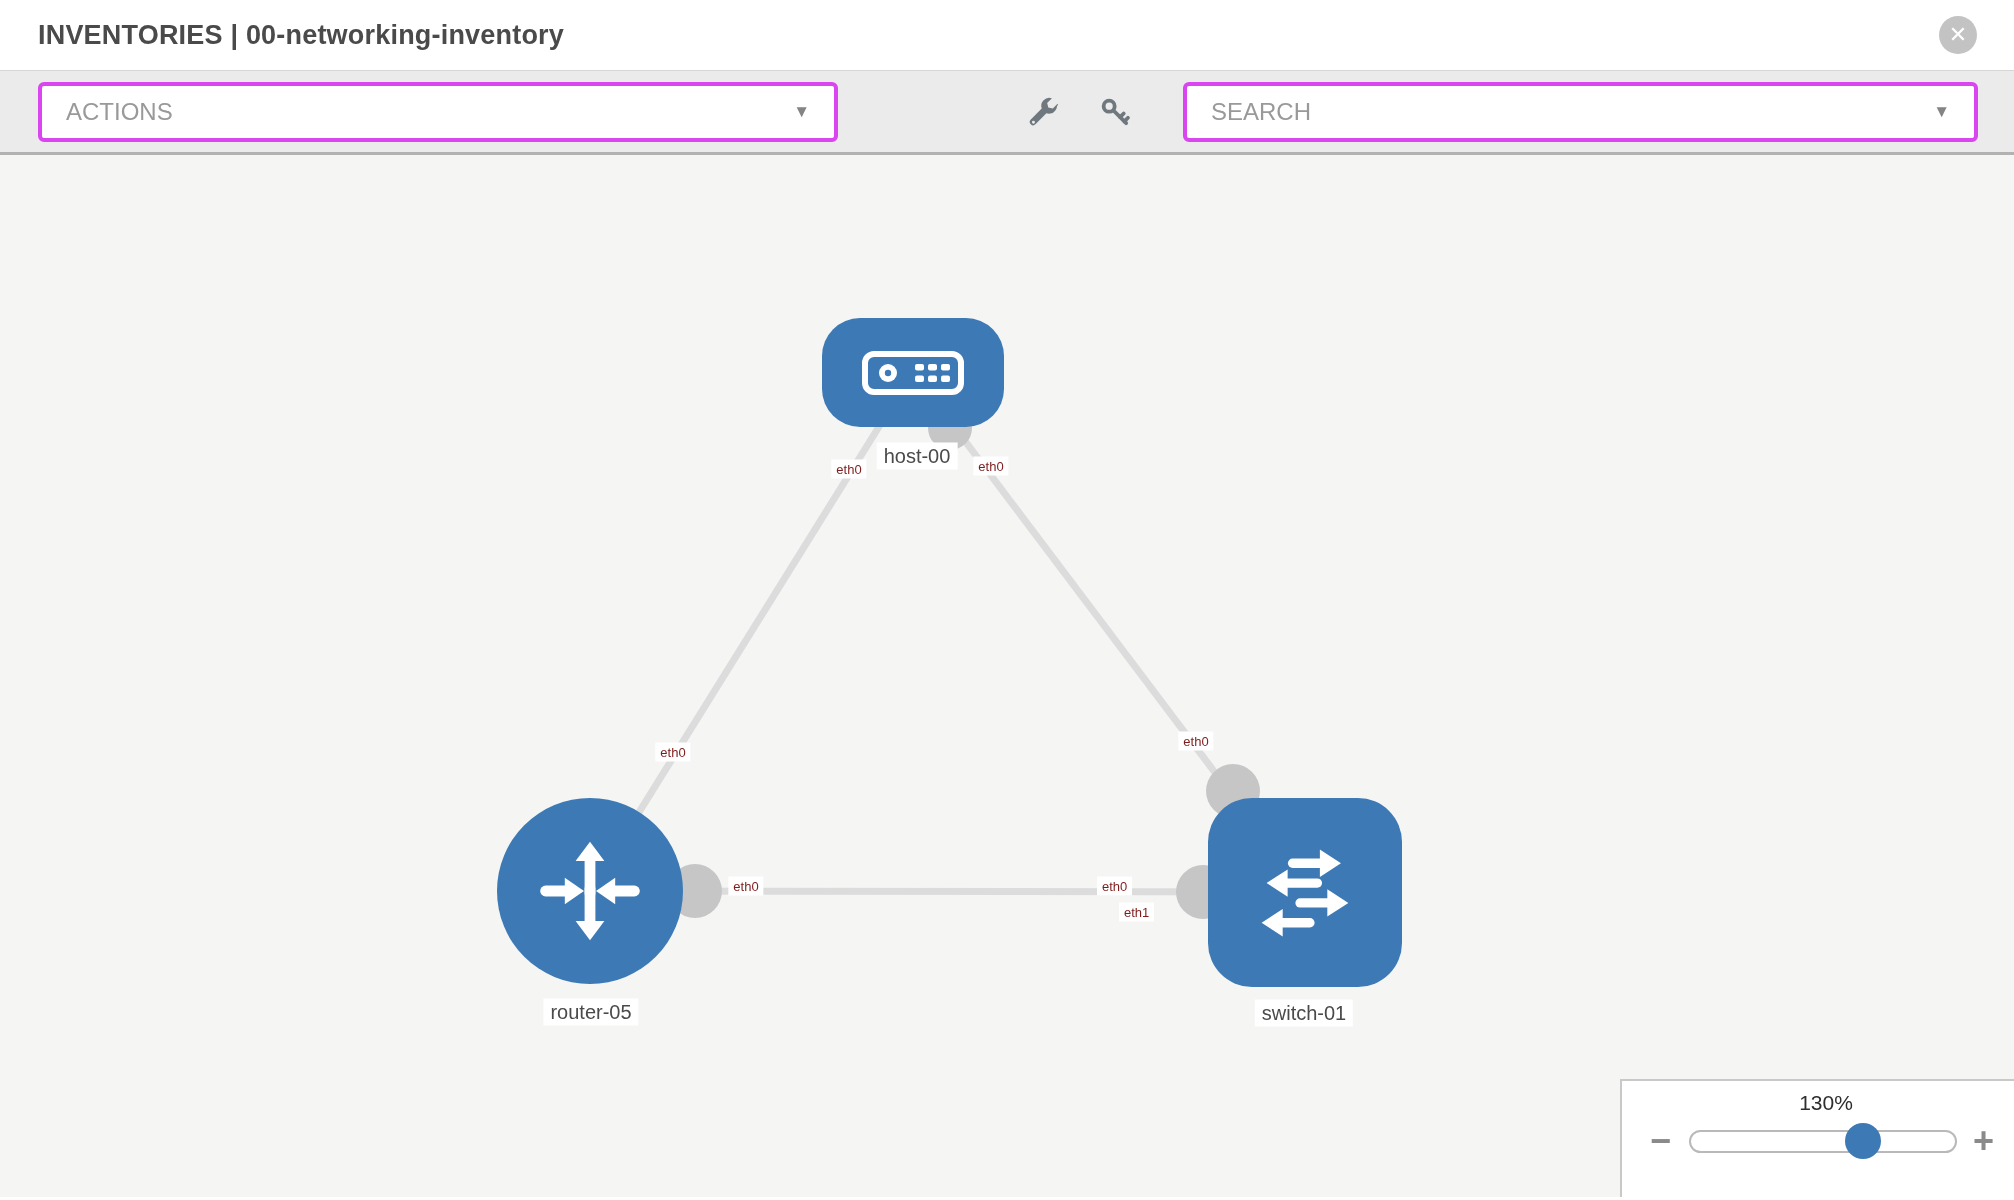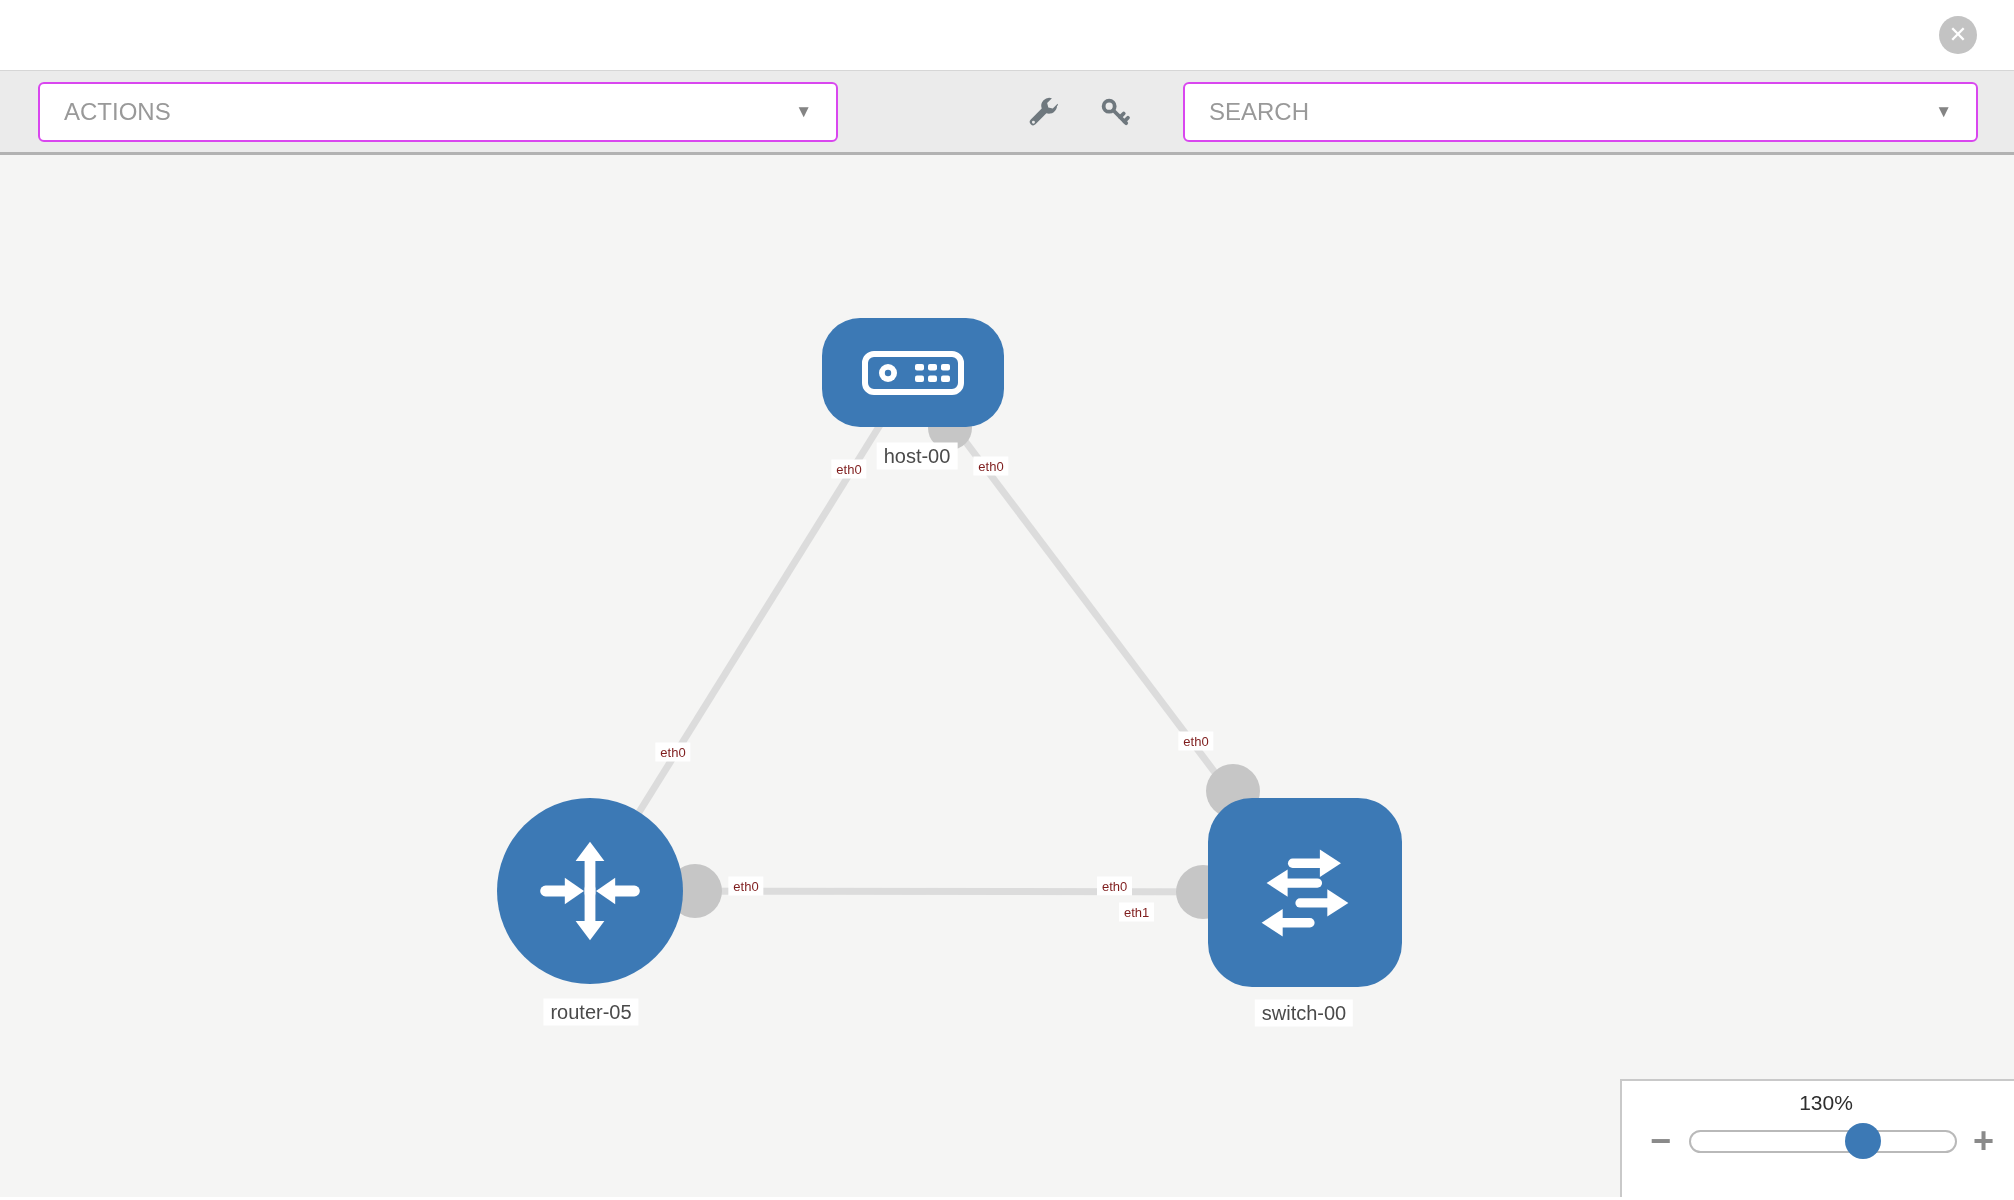--- a/index.html
+++ b/index.html
@@ -10,21 +10,21 @@
   
   .header { position: relative; height: 70px; background: #ffffff; display: flex; align-items: center; padding: 0 38px; }
   .header-title { font-size: 27px; font-weight: bold; color: #4a4a4a; letter-spacing: 0.2px; }
   .close-btn { position: absolute; right: 37px; top: 16px; width: 38px; height: 38px; border-radius: 50%;
     background: #c3c3c3; color: #ffffff; display: flex; align-items: center; justify-content: center;
     font-size: 22px; font-weight: bold; cursor: pointer; line-height: 1; }
 
   
   .toolbar { height: 85px; background: #ebebeb; border-top: 1px solid #d6d6d6; border-bottom: 3px solid #b2b2b2;
     display: flex; align-items: center; padding: 0 36px 0 38px; }
-  .combo { height: 60px; background: #ffffff; border: 2px solid #d946ef; border-radius: 6px;
+  .combo { height: 60px; background: #ffffff; border: 4px solid #d946ef; border-radius: 6px;
     display: flex; align-items: center; justify-content: space-between; padding: 0 24px; cursor: pointer; }
   .combo-actions { width: 800px; }
   .combo-search { width: 795px; text-align: center; }
   .combo-value { font-size: 24px; color: #999999; }
   .combo-caret { font-size: 17px; color: #848484; }
   .tb-spacer { flex: 1; }
   .tb-icons { display: flex; align-items: center; gap: 36px; margin-right: 50px; }
   .tb-icon { width: 36px; height: 36px; cursor: pointer; display: flex; align-items: center; justify-content: center; }
 
   
@@ -55,20 +55,21 @@
     border-radius: 12px; cursor: pointer; }
   .zoom-thumb { position: absolute; top: 50%; left: 65%; width: 36px; height: 36px; border-radius: 50%;
     background: #3c79b5; transform: translate(-50%, -50%); cursor: grab; }
 </style>
 </head>
 <body>
 
 <div class="app">
 
   <div class="header">
+    <div class="header-title">INVENTORIES | 00-networking-inventory</div>
     <div class="close-btn">
       <span>✕</span>
     </div>
   </div>
 
   <div class="toolbar">
     <div class="combo combo-actions">
       <span class="combo-value">ACTIONS</span>
       <span class="combo-caret">▼</span>
     </div>
@@ -157,21 +158,21 @@
           <polygon points="79,26 62,15 62,37"></polygon>
           <polygon points="19,42 36,31 36,53"></polygon>
           <polygon points="85,58 68,47 68,69"></polygon>
           <polygon points="15,74 32,63 32,85"></polygon>
         </g>
       </svg>
     </div>
 
     <div class="nlabel" style="left:917px; top:301px;">host-00</div>
     <div class="nlabel" style="left:591px; top:857px;">router-05</div>
-    <div class="nlabel" style="left:1304px; top:858px;">switch-00</div>
+    <div class="nlabel" style="left:1304px; top:858px;">switch-01</div>
 
     <div class="iflabel" style="left:849px; top:314px;">eth0</div>
     <div class="iflabel" style="left:991px; top:311px;">eth0</div>
     <div class="iflabel" style="left:673px; top:597px;">eth0</div>
     <div class="iflabel" style="left:1196px; top:586px;">eth0</div>
     <div class="iflabel" style="left:746px; top:731px;">eth0</div>
     <div class="iflabel anchored" style="left:1097px; top:731px;">eth0</div>
     <div class="iflabel anchored z4" style="left:1119px; top:757px;">eth1</div>
 
     <div class="zoom-panel">

